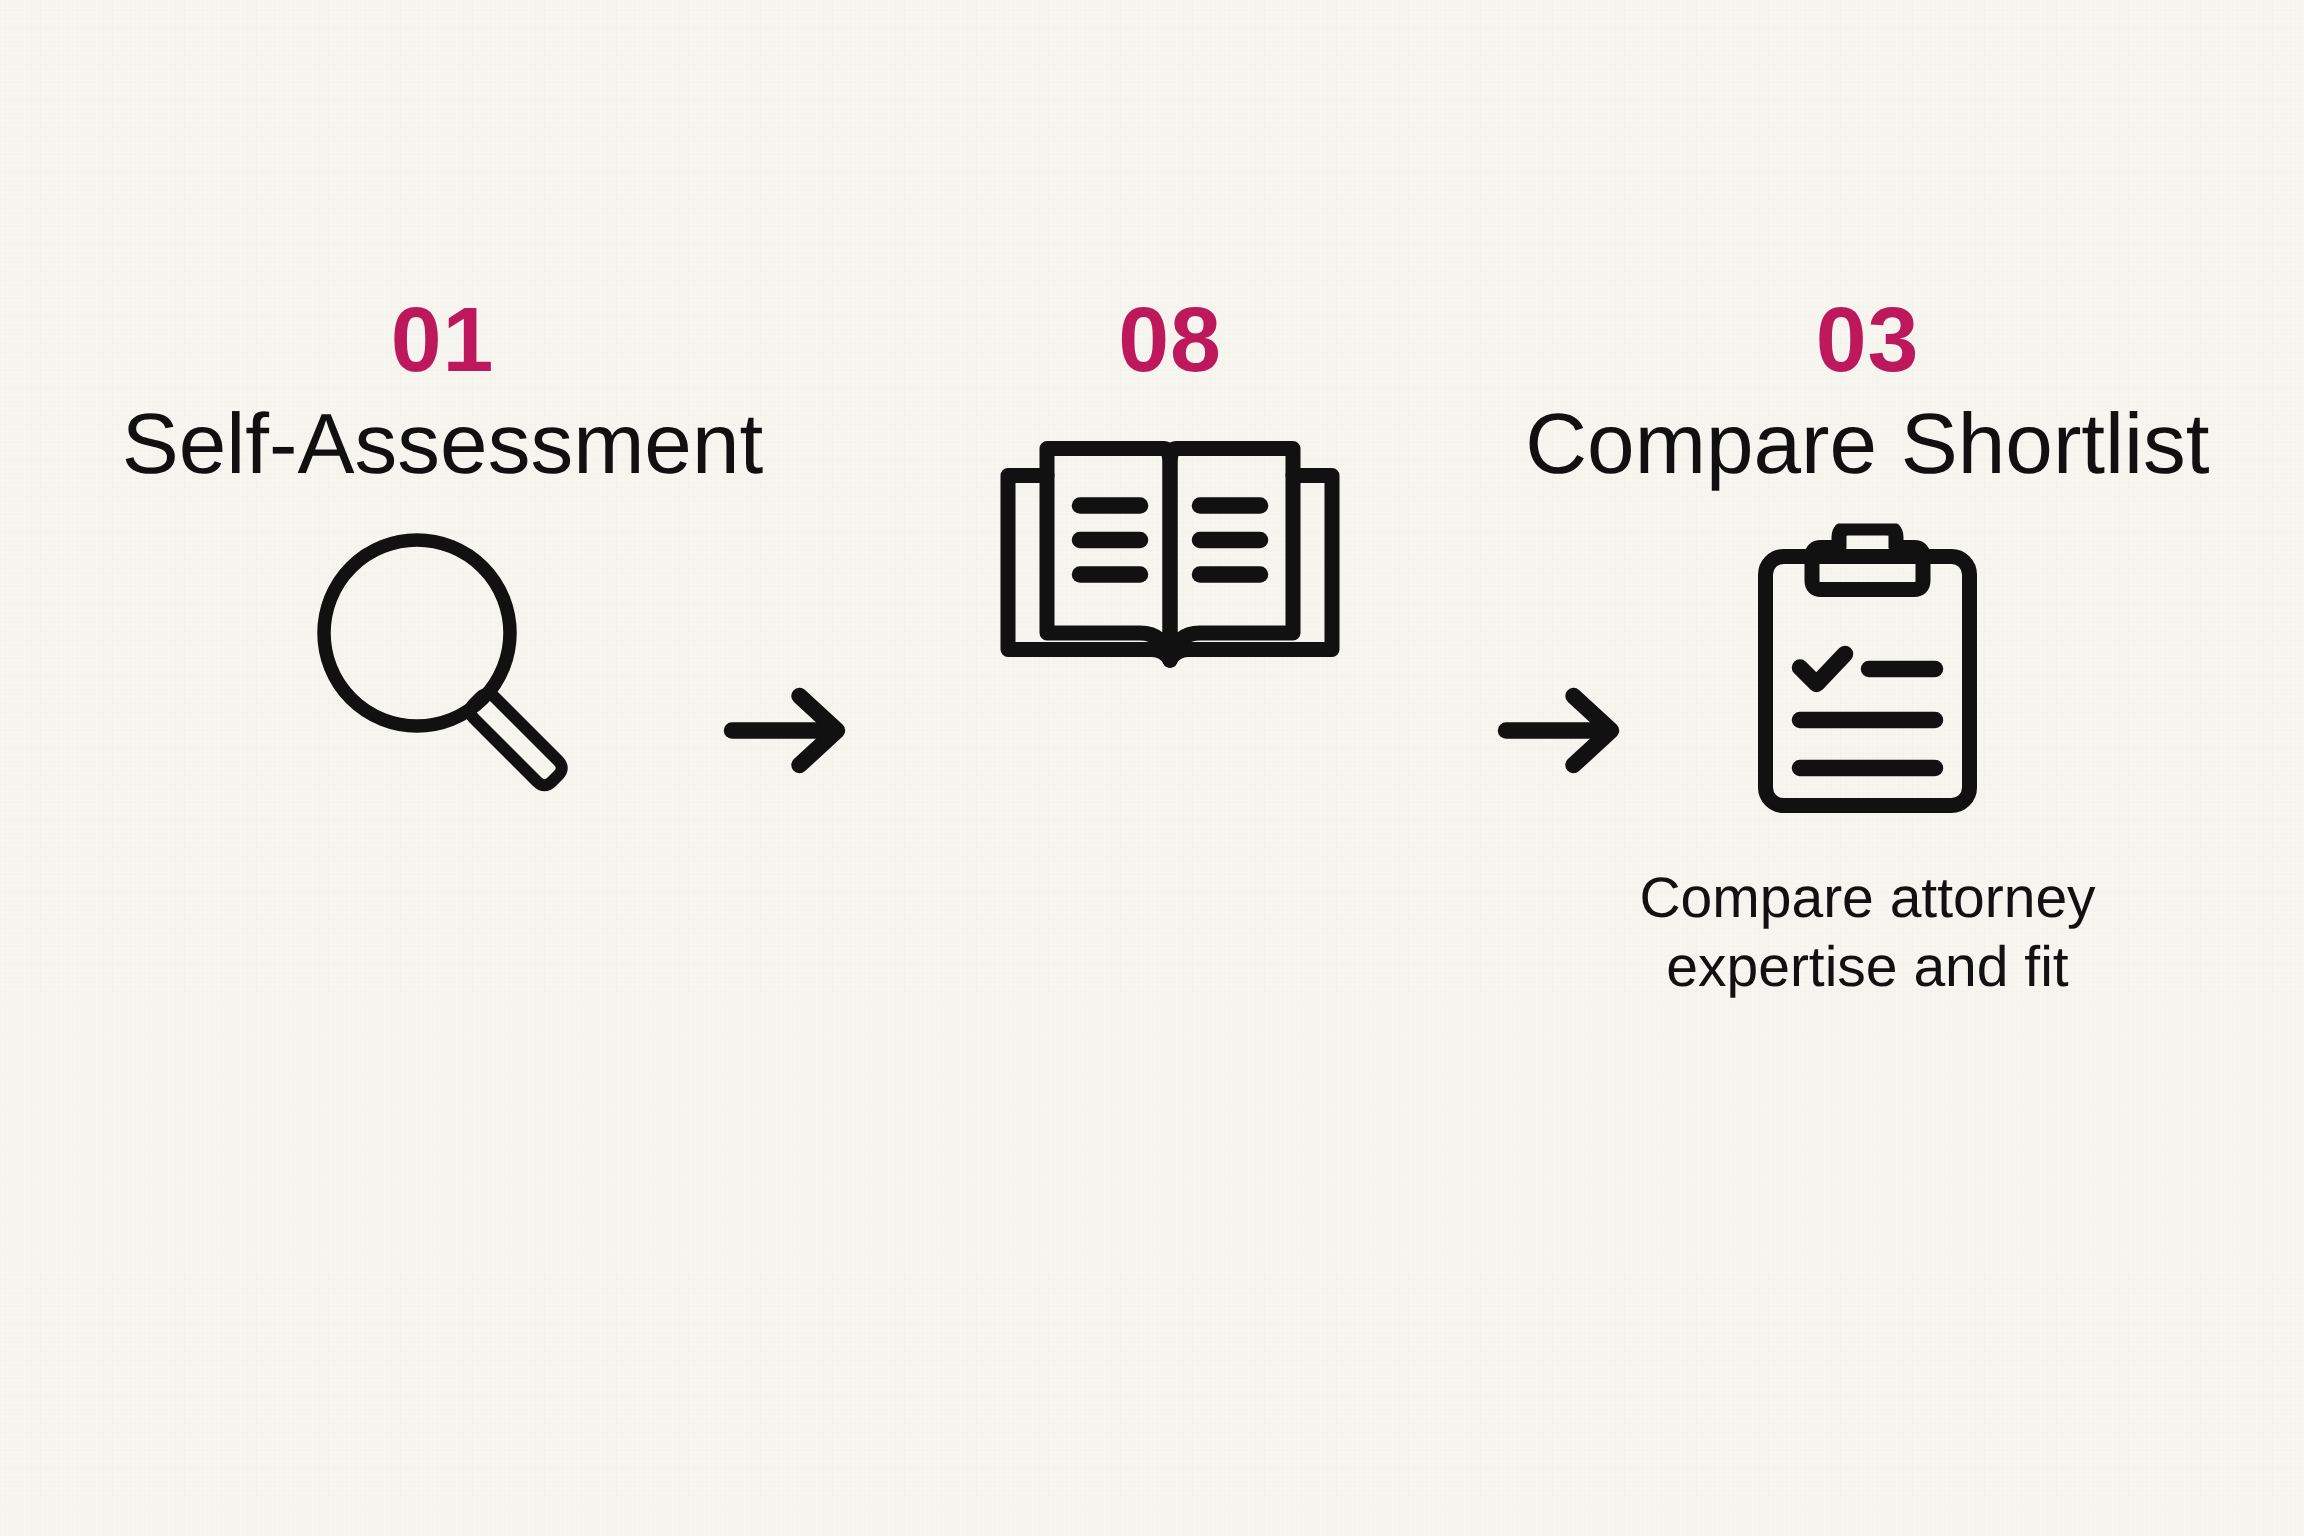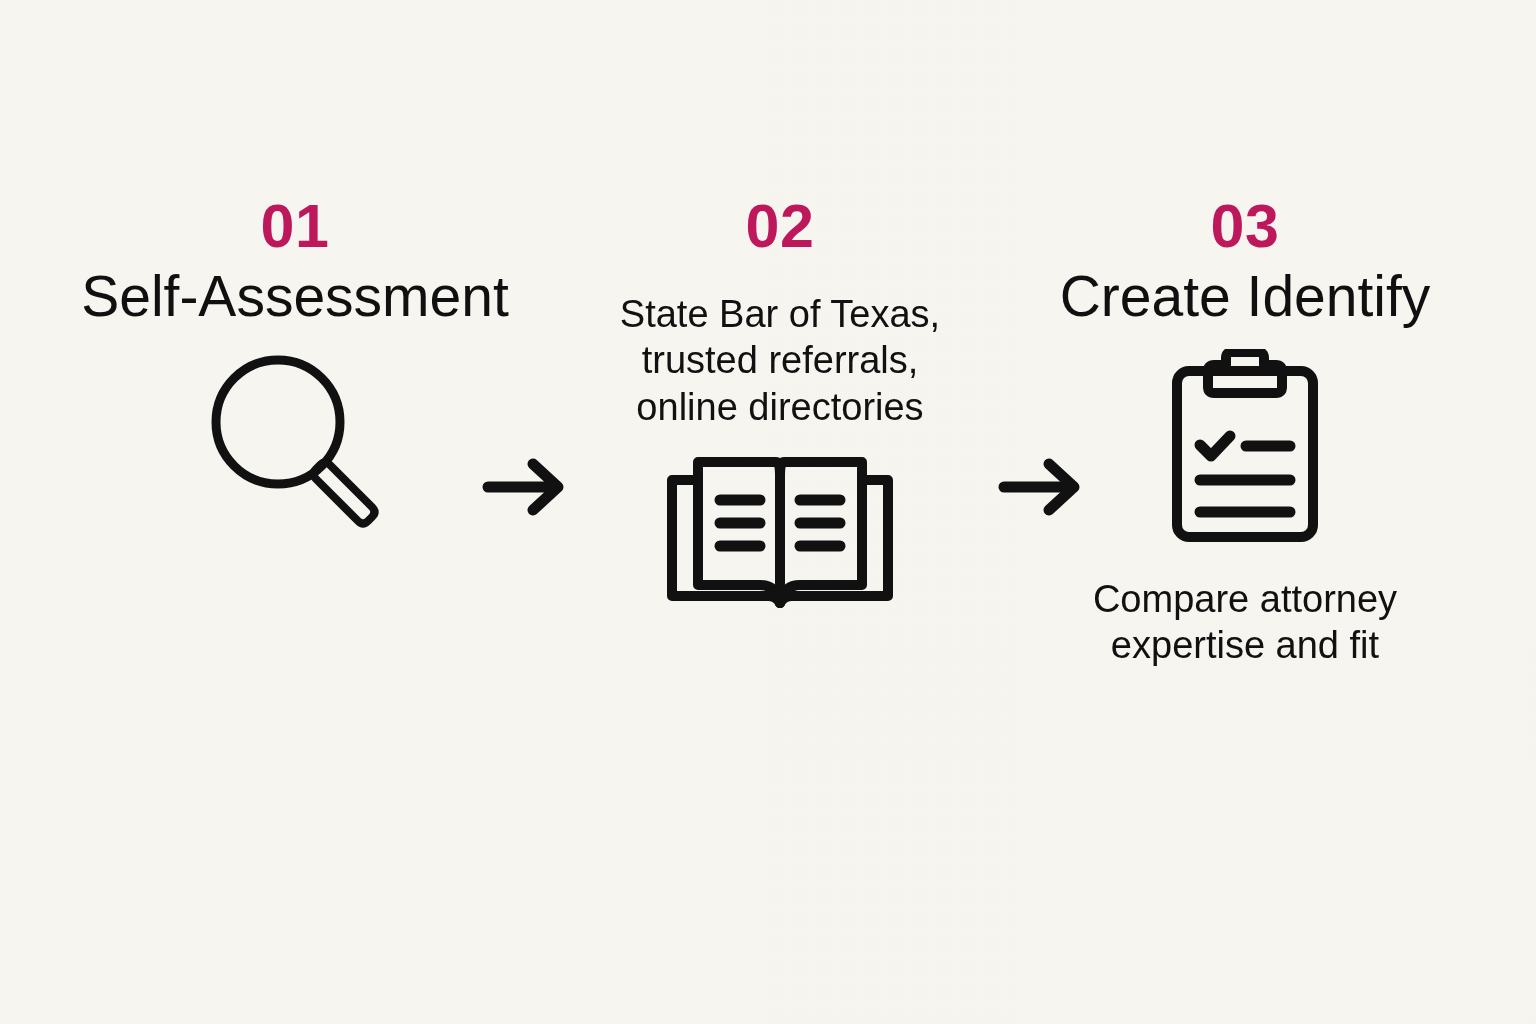--- a/index.html
+++ b/index.html
@@ -120,25 +120,22 @@
   </div>
 
   <div class="arrow" id="arrow-1">
     <svg width="90" height="70" viewBox="0 0 90 70" fill="none" stroke="#111111" stroke-width="11" stroke-linecap="round" stroke-linejoin="round">
       <line x1="6" y1="35" x2="72" y2="35"></line>
       <polyline points="51,12 76,35 51,58"></polyline>
     </svg>
   </div>
 
   <div class="step-column" id="step-col-2">
-    <div class="step-number">02</div>
+    <div class="step-number">08</div>
 
-    <div class="step-desc" id="desc-2">State Bar of Texas,
-trusted referrals,
-online directories</div>
 
     <div class="icon-wrap" id="icon-book">
       <svg width="240" height="170" viewBox="0 0 240 170" fill="none" stroke="#111111" stroke-width="10" stroke-linecap="round" stroke-linejoin="round">
 
         <path d="M38 32 L12 32 L12 148 L108 148 Q116 148 120 155"></path>
 
         <path d="M202 32 L228 32 L228 148 L132 148 Q124 148 120 155"></path>
 
         <path d="M38 14 L116 14 Q120 14 120 26 L120 155 Q116 137 100 137 L38 137 Z"></path>
 
@@ -157,21 +154,21 @@
 
   <div class="arrow" id="arrow-2">
     <svg width="90" height="70" viewBox="0 0 90 70" fill="none" stroke="#111111" stroke-width="11" stroke-linecap="round" stroke-linejoin="round">
       <line x1="6" y1="35" x2="72" y2="35"></line>
       <polyline points="51,12 76,35 51,58"></polyline>
     </svg>
   </div>
 
   <div class="step-column" id="step-col-3">
     <div class="step-number">03</div>
-    <div class="step-title">Create Identify</div>
+    <div class="step-title">Compare Shortlist</div>
 
     <div class="icon-wrap" id="icon-clipboard">
       <svg width="150" height="195" viewBox="0 0 150 195" fill="none" stroke="#111111" stroke-width="10" stroke-linecap="round" stroke-linejoin="round">
 
         <rect x="7" y="22" width="136" height="166" rx="12"></rect>
 
         <path d="M38 22 L38 38 Q38 44 44 44 L106 44 Q112 44 112 38 L112 22"></path>
         <path d="M38 22 Q38 16 44 16 L56 16 L56 9 Q56 3 62 3 L88 3 Q94 3 94 9 L94 16 L106 16 Q112 16 112 22"></path>
 
         <polyline points="30,96 41,107 60,87" stroke-width="11"></polyline>

